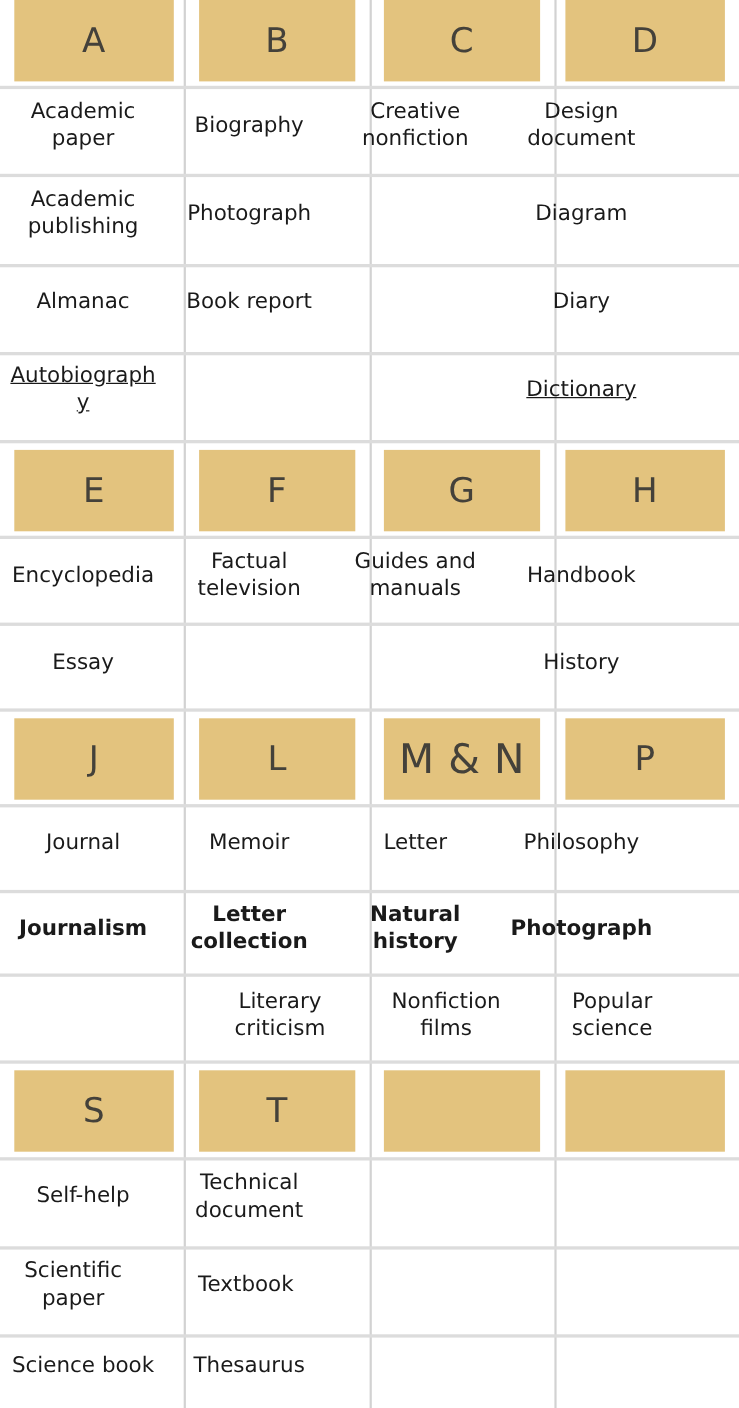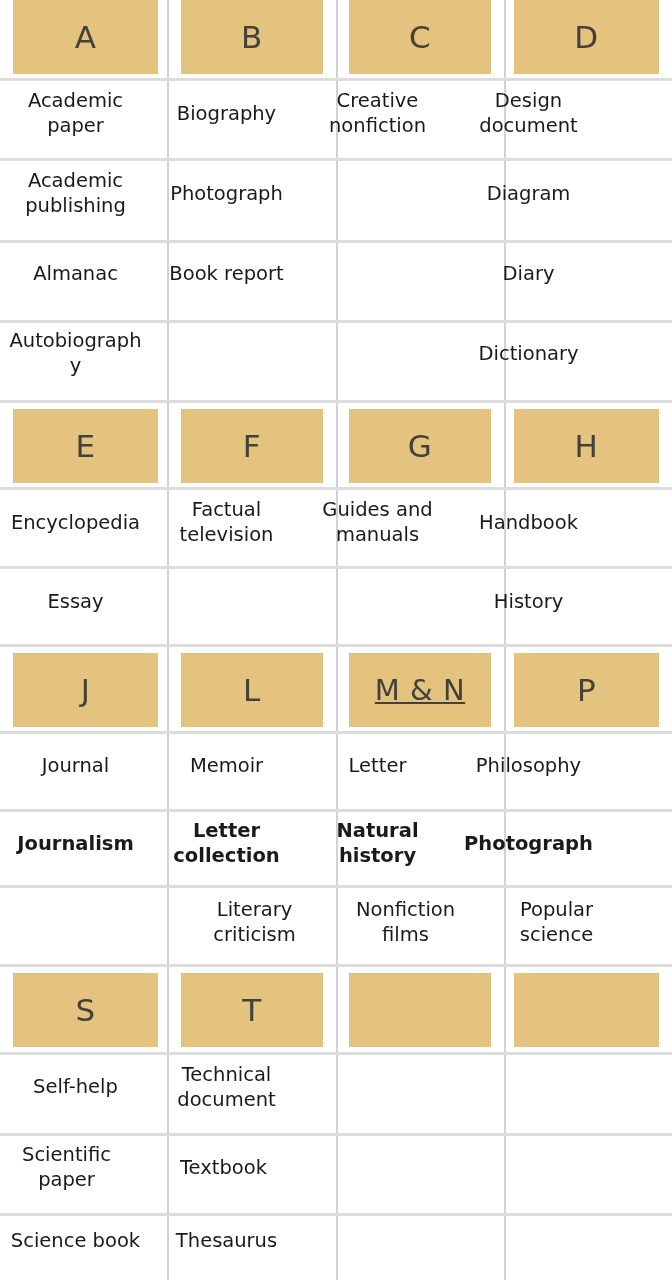--- a/index.html
+++ b/index.html
@@ -53,21 +53,21 @@
     background: #e3c37e;
     display: flex;
     align-items: center;
     justify-content: center;
     color: #44413a;
     font-size: 31px;
     font-weight: 400;
     line-height: 1;
     letter-spacing: 0.5px;
   }
-  .hdr-chip.small { font-size: 29px; text-decoration: underline; }
+  .hdr-chip.small { font-size: 37px; }
   .hdr-cell.edge-left  { padding-left: 13px; padding-right: 10px; }
   .hdr-cell.edge-right { padding-left: 10px; padding-right: 13px; }
 
   
   .data-row {
     display: flex;
     width: 604px;
     position: relative;
     z-index: 2;
   }
@@ -137,21 +137,21 @@
 
     <div class="h-sep" style="top:240px;"></div>
     <div class="data-row" style="height:80px;">
       <div class="cell">Almanac</div>
       <div class="cell">Book report</div>
       <div class="cell"></div>
       <div class="cell">Diary</div>
     </div>
 
     <div class="h-sep" style="top:320px;"></div>
-    <div class="data-row" style="height:80px;">
+    <div class="data-row" style="height:80px;text-decoration:underline;">
       <div class="cell">Autobiography</div>
       <div class="cell"></div>
       <div class="cell"></div>
       <div class="cell">Dictionary</div>
     </div>
   </div>
 
   <div class="h-sep" style="top:400px;"></div>
 
   <div class="block" style="top:409px;">

